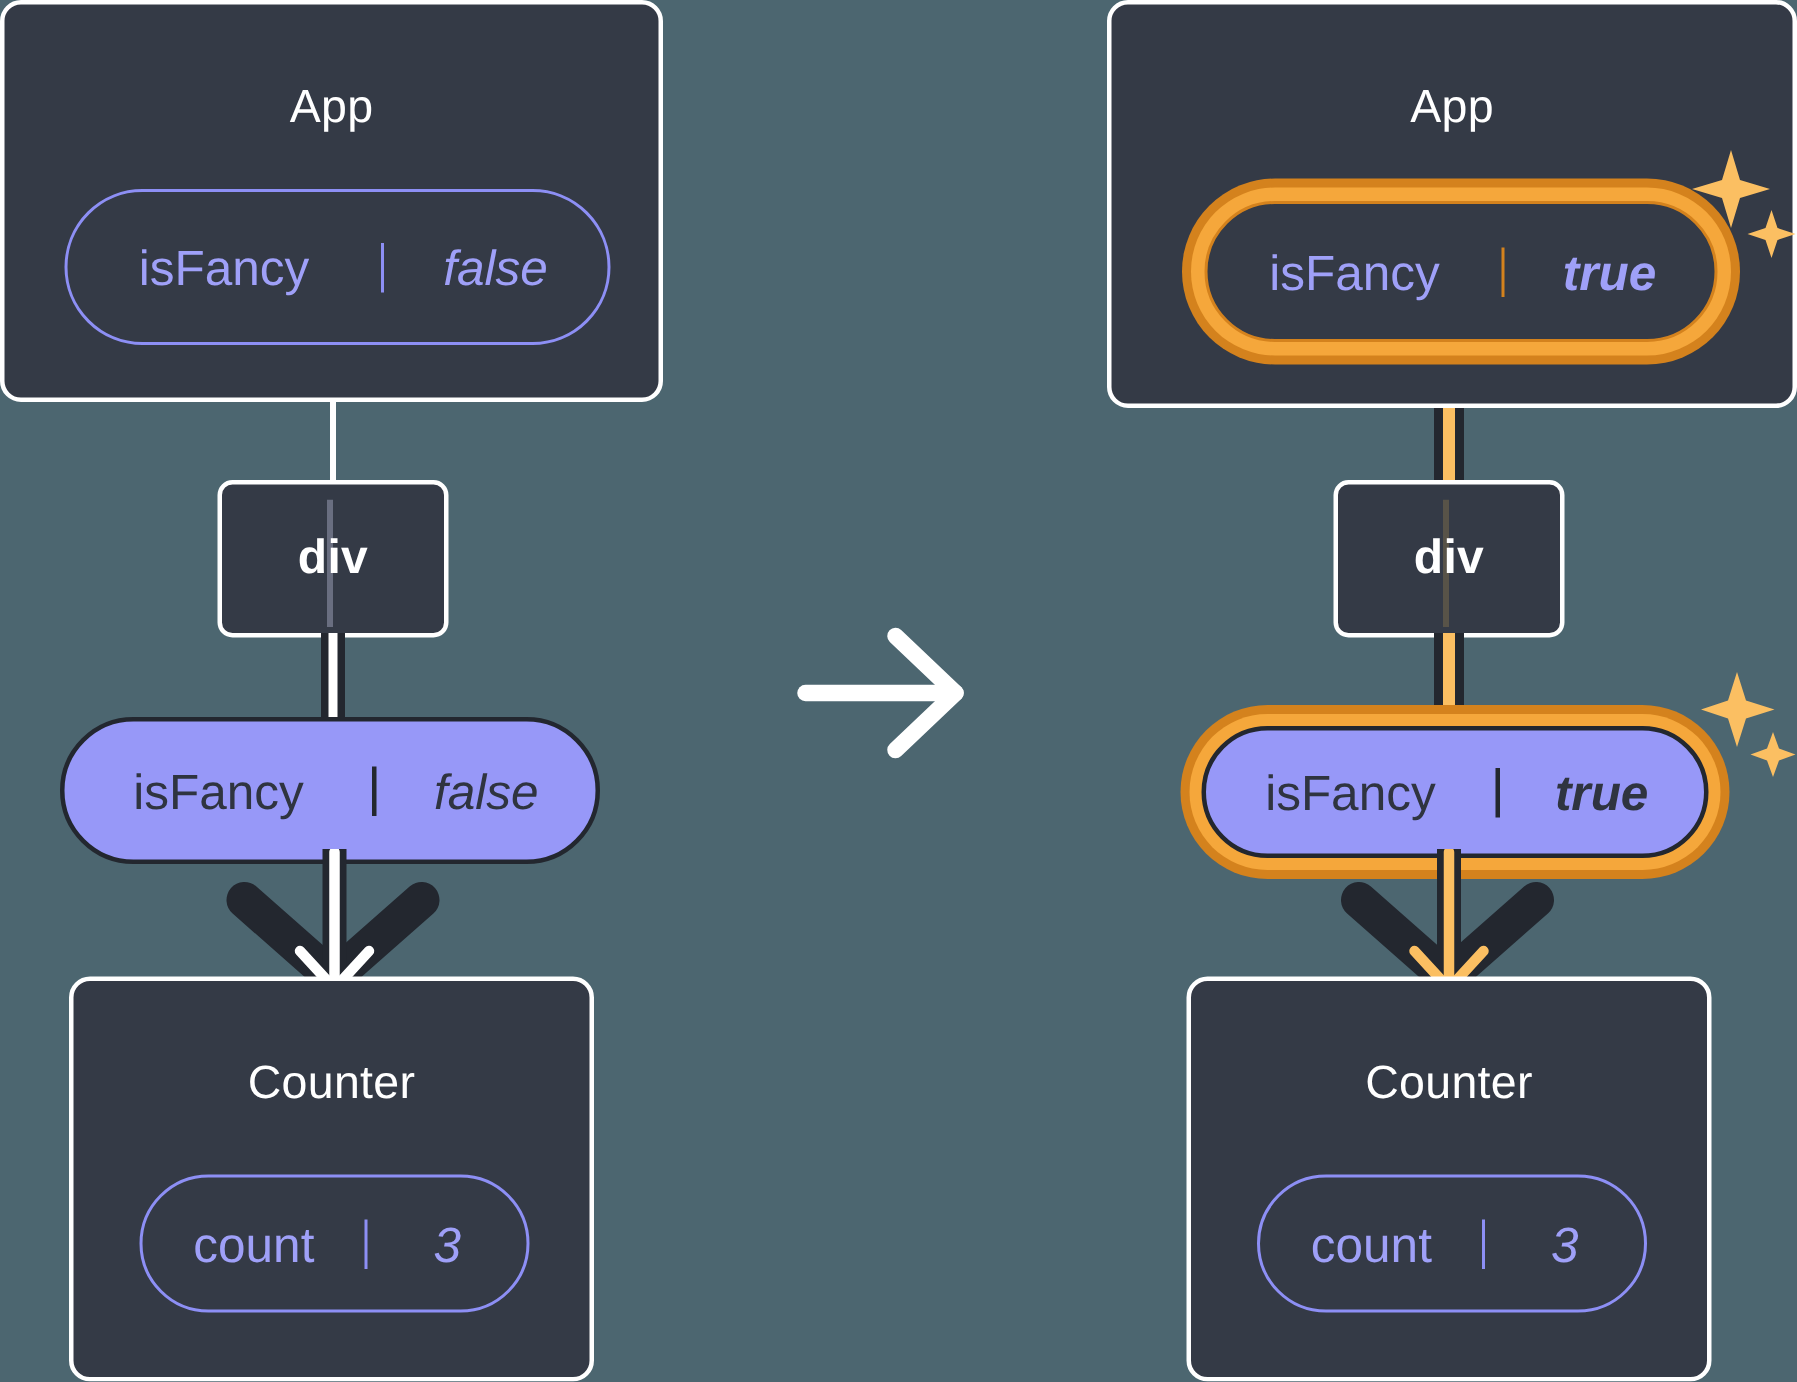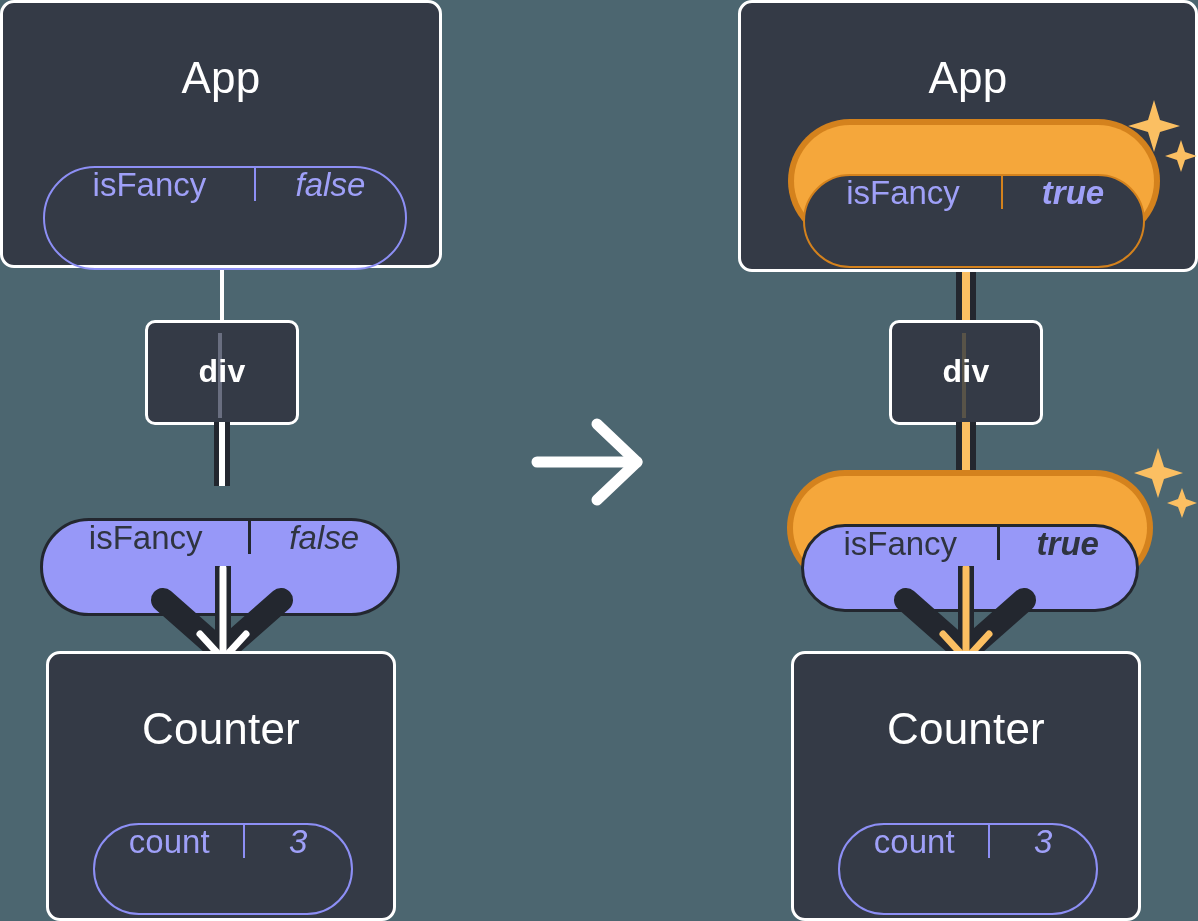--- a/index.html
+++ b/index.html
@@ -17,34 +17,33 @@
     background:#343A46;
     border:3px solid #FFFFFF;
     border-radius:14px;
     box-sizing:border-box;
   }
   .comp-title{
     position:absolute;
     left:0;right:0;
     text-align:center;
     color:#FFFFFF;
-    font-size:44px;
+    font-size:31px;
     font-weight:400;
     letter-spacing:0.2px;
   }
 
   
   .pill{
     position:absolute;
     box-sizing:border-box;
     display:flex;
-    align-items:flex-start;
+    align-items:center;
     border-radius:999px;
     overflow:hidden;
-    margin-top:40px;
   }
   .pill .cell{
     display:flex;
     align-items:center;
     justify-content:center;
     font-size:33px;
     line-height:1;
     white-space:nowrap;
   }
   .pill .cell.k{flex:0 0 58%;}

